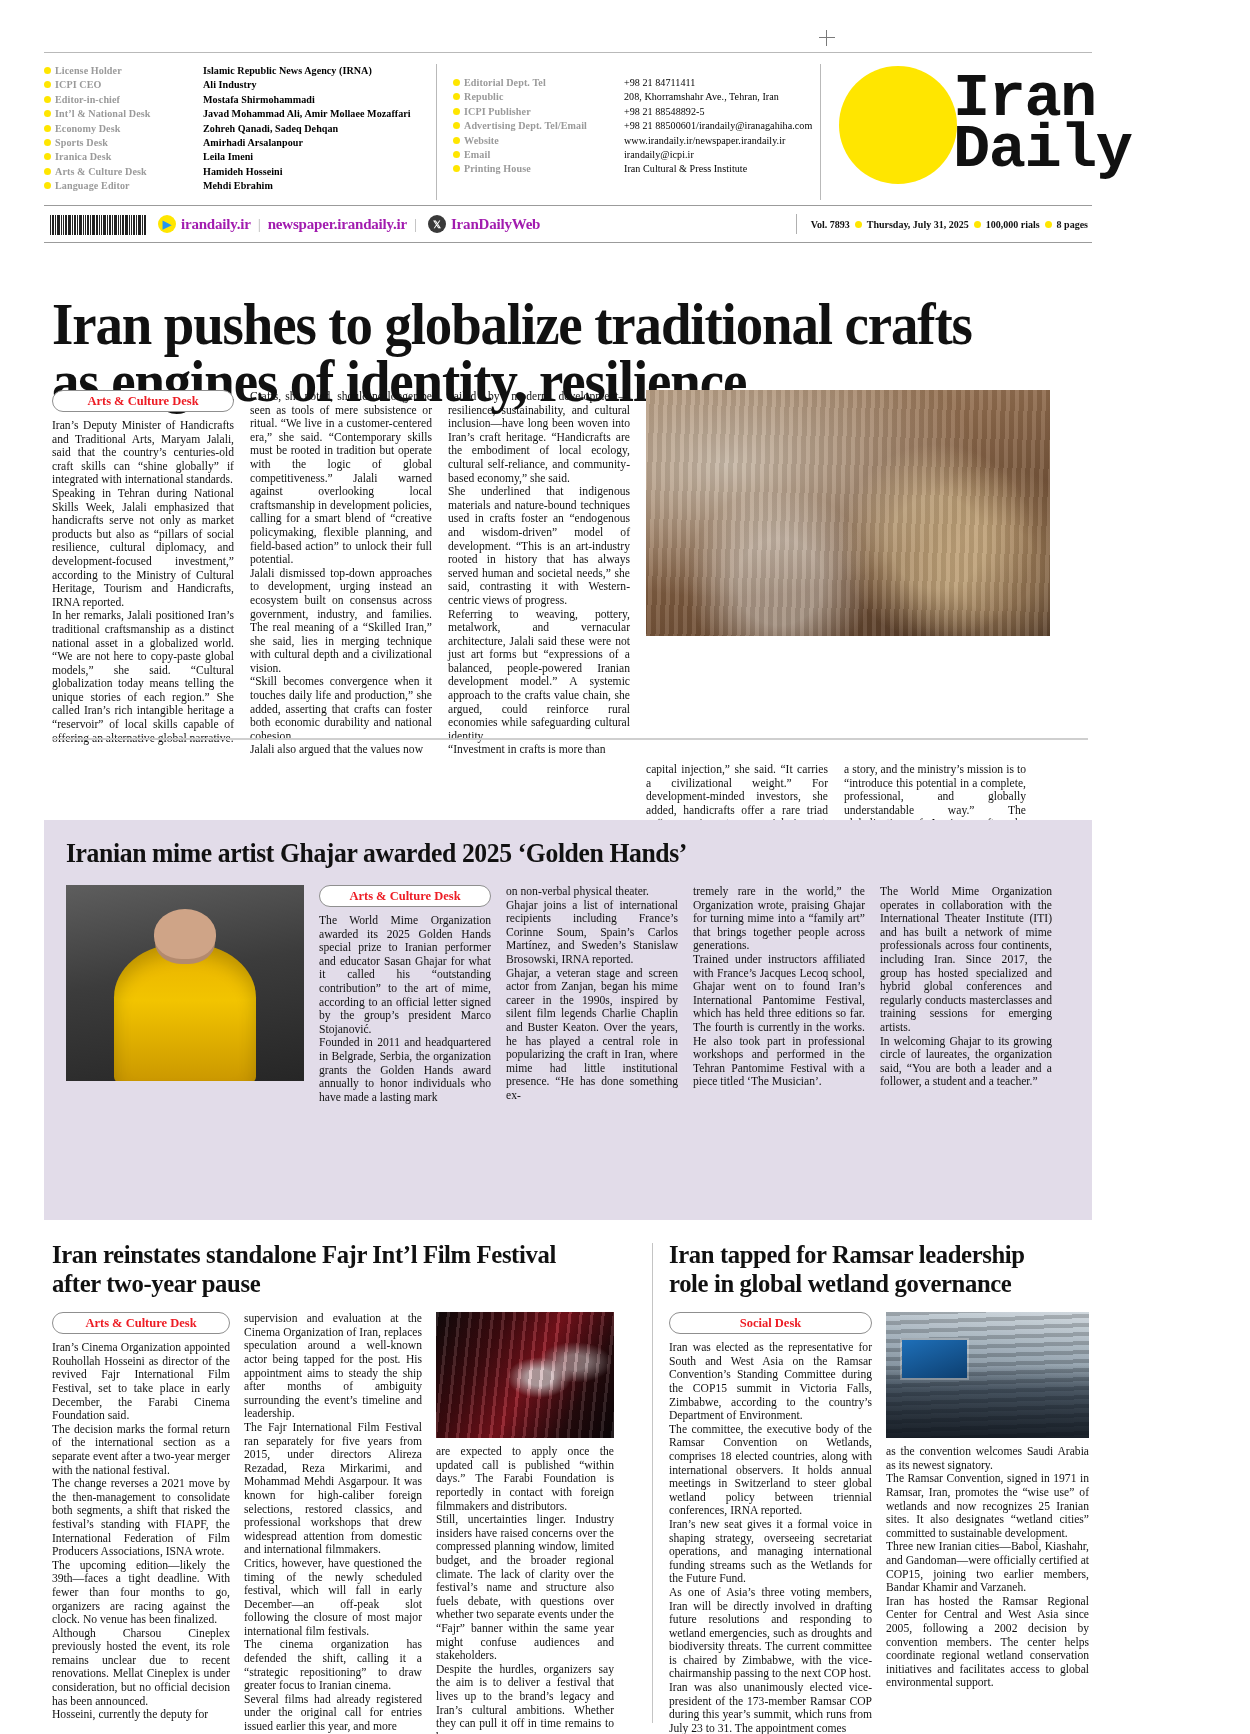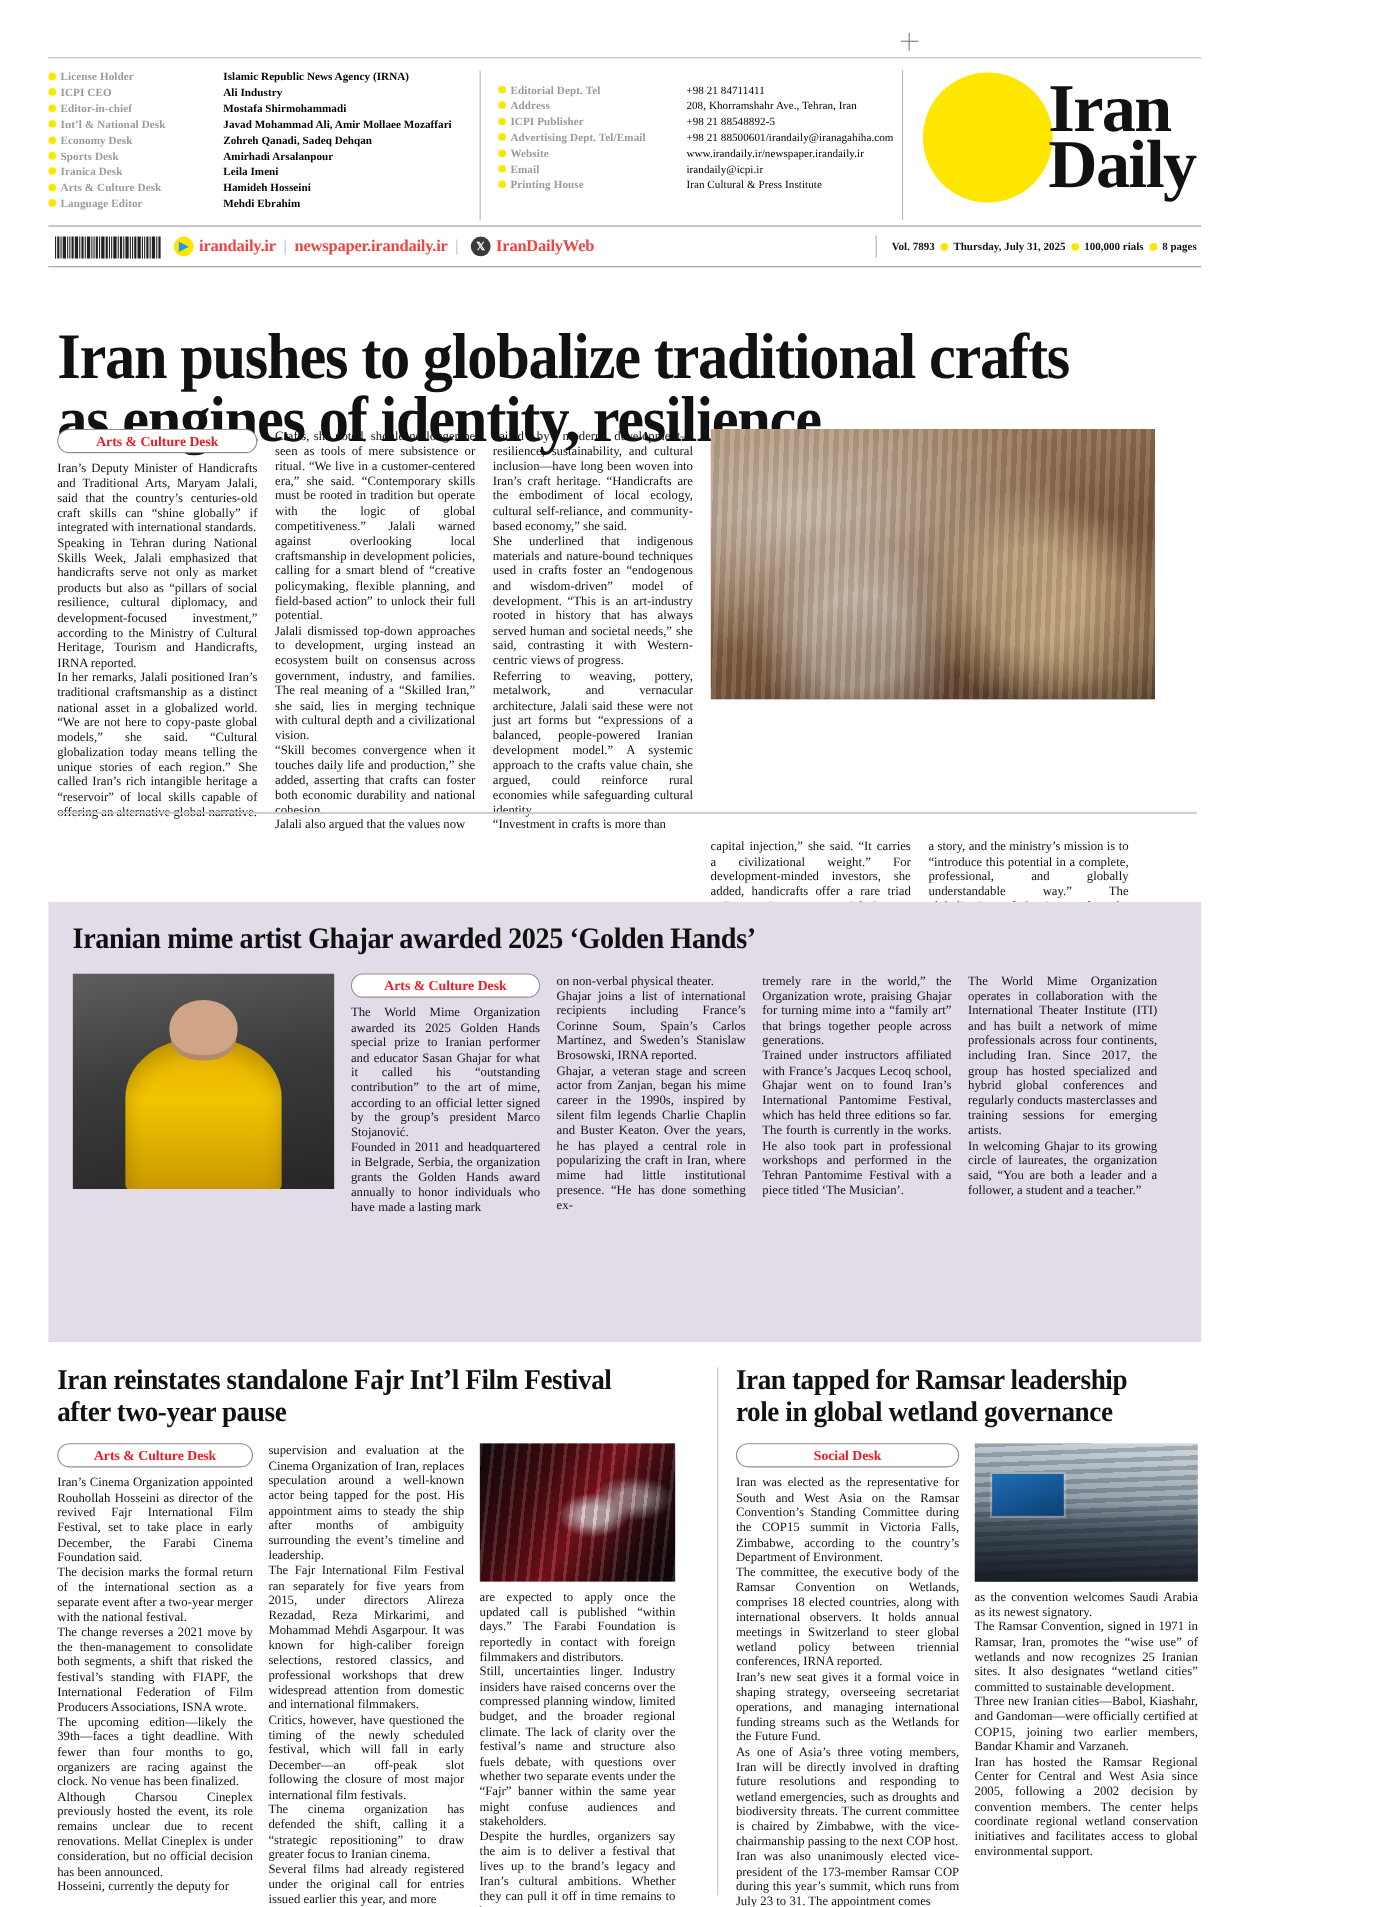--- a/index.html
+++ b/index.html
@@ -36,39 +36,39 @@
     display:inline-block; margin-right:4px; flex:none; position:relative; top:0px;
   }
   .mh-label { color:#9a9a9a; font-weight:bold; width:148px; flex:none; letter-spacing:.1px;}
   .mh-col.col2 .mh-label { width:160px; }
   .mh-value { color:#000; font-weight:bold; letter-spacing:.05px; }
   .mh-col.col2 .mh-value { font-weight:normal; }
 
   
   .logo-wrap { position:absolute; left:18px; top:2px; display:flex; align-items:center; }
   .logo-dot { width:118px; height:118px; border-radius:50%; background:#FFE600; margin-right:-4px; }
-  .logo-text { font-family:Liberation Serif, serif; font-weight:bold; line-height:.82; letter-spacing:-1.5px; }
+  .logo-text { font-family:Liberation Mono, monospace; font-weight:bold; line-height:.82; letter-spacing:-1.5px; }
   .logo-text div { font-size:62px; }
 
   
   .socialbar {
     position:absolute; left:0; top:205px; width:1048px; height:38px;
     border-top:1px solid #9b9b9b; border-bottom:1px solid #9b9b9b;
     display:flex; align-items:center;
   }
   .barcode { display:flex; align-items:flex-end; height:22px; margin-left:6px; }
   .barcode i { display:block; width:1px; height:20px; background:#222; margin-right:1px; }
   .barcode i.w { width:2px; }
   .barcode i.t { width:3px; }
   .sb-play {
     width:18px; height:18px; border-radius:50%; background:#FFE600;
     display:flex; align-items:center; justify-content:center; margin:0 5px 0 11px;
   }
   .sb-play span { color:#2196f3; font-size:11px; font-weight:bold; line-height:1; }
-  .sb-link { color:#ef4444; font-weight:bold; font-size:15px; letter-spacing:-.2px; }
+  .sb-link { color:#a21caf; font-weight:bold; font-size:15px; letter-spacing:-.2px; }
   .sb-sep { color:#b4b4b4; margin:0 7px; font-size:15px; }
   .sb-x {
     width:18px; height:18px; border-radius:50%; background:#3a3a3a; color:#fff;
     display:flex; align-items:center; justify-content:center; font-size:10px; font-weight:bold;
     margin:0 5px 0 4px;
   }
   .sb-right { margin-left:auto; display:flex; align-items:center; font-size:10px; font-weight:bold; padding-right:4px;}
   .sb-rule { width:1px; height:20px; background:#b0b0b0; margin-right:14px; }
   .sb-dot { width:7px; height:7px; border-radius:50%; background:#FFE600; display:inline-block; margin:0 5px; }
 
@@ -232,21 +232,21 @@
       </div>
 
       <div class="mh-col col2">
         <div class="mh-row">
             <span class="mh-bullet"></span>
             <span class="mh-label">Editorial Dept. Tel</span>
             <span class="mh-value">+98 21 84711411</span>
           </div>
         <div class="mh-row">
             <span class="mh-bullet"></span>
-            <span class="mh-label">Address</span>
+            <span class="mh-label">Republic</span>
             <span class="mh-value">208, Khorramshahr Ave., Tehran, Iran</span>
           </div>
         <div class="mh-row">
             <span class="mh-bullet"></span>
             <span class="mh-label">ICPI Publisher</span>
             <span class="mh-value">+98 21 88548892-5</span>
           </div>
         <div class="mh-row">
             <span class="mh-bullet"></span>
             <span class="mh-label">Advertising Dept. Tel/Email</span>

